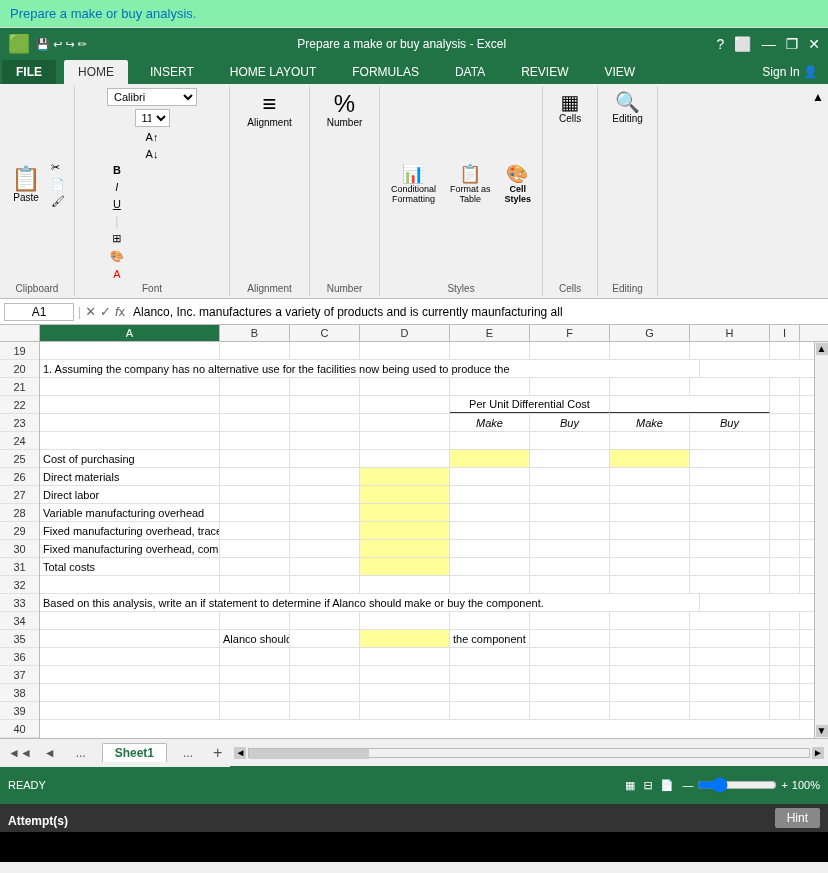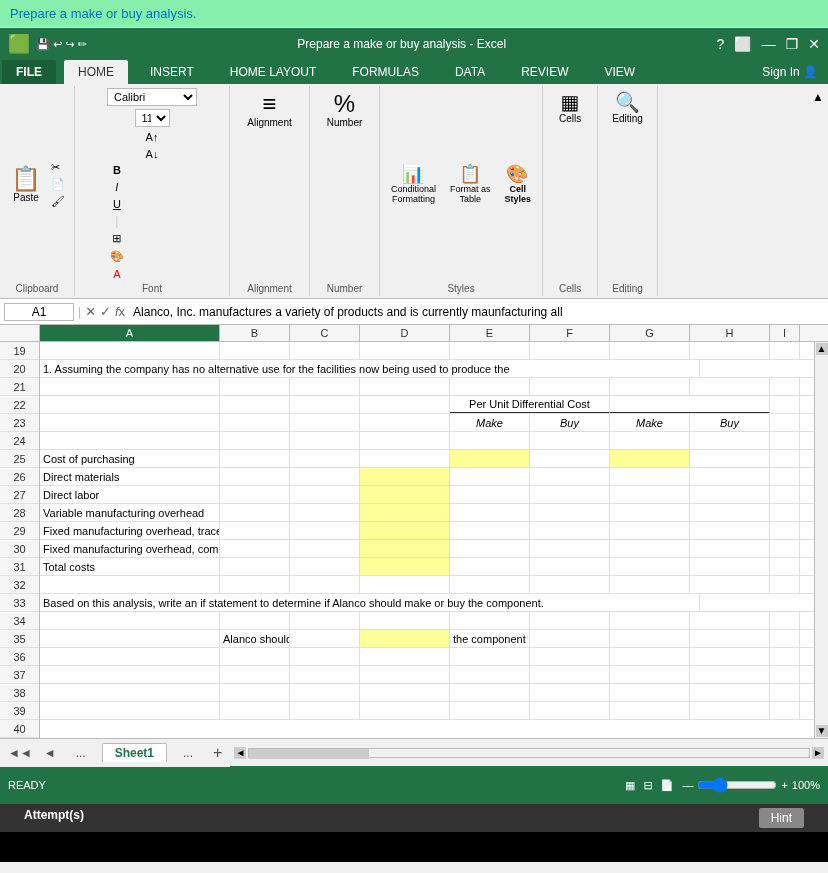--- a/index.html
+++ b/index.html
@@ -228,23 +228,23 @@
       font-size: 11px;
     }
     .status-right { display: flex; gap: 8px; align-items: center; }
     .zoom-control { display: flex; align-items: center; gap: 4px; }
 
     
     .bottom-bar {
       background: #333;
       color: white;
       display: flex;
-      align-items: flex-start;
+      align-items: flex-end;
       justify-content: space-between;
-      padding: 4px 24px;
+      padding: 4px 8px;
       height: 28px;
       font-size: 12px;
       font-weight: bold;
     }
     .hint-btn {
       background: #888;
       color: white;
       border: none;
       padding: 3px 12px;
       font-size: 12px;

